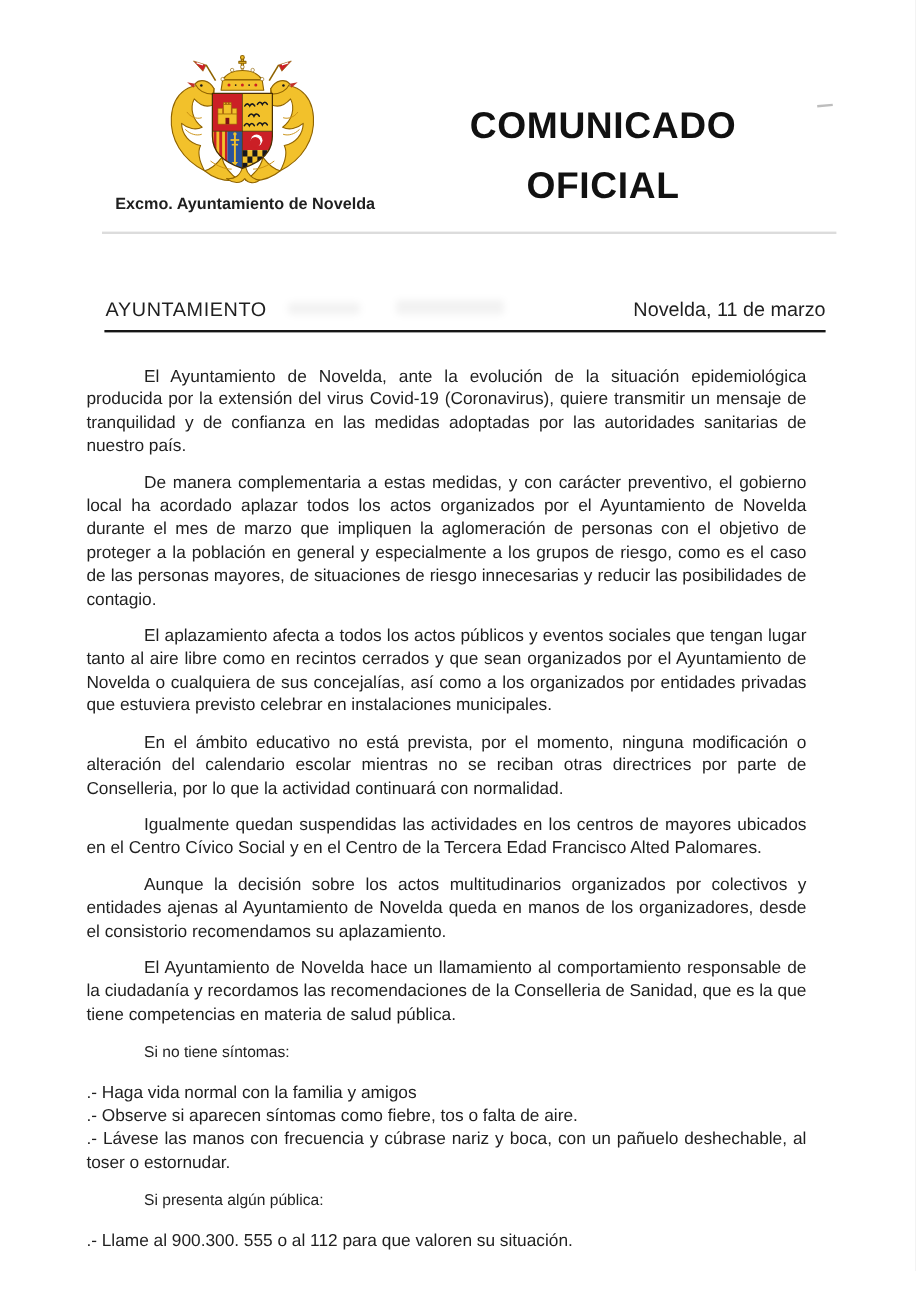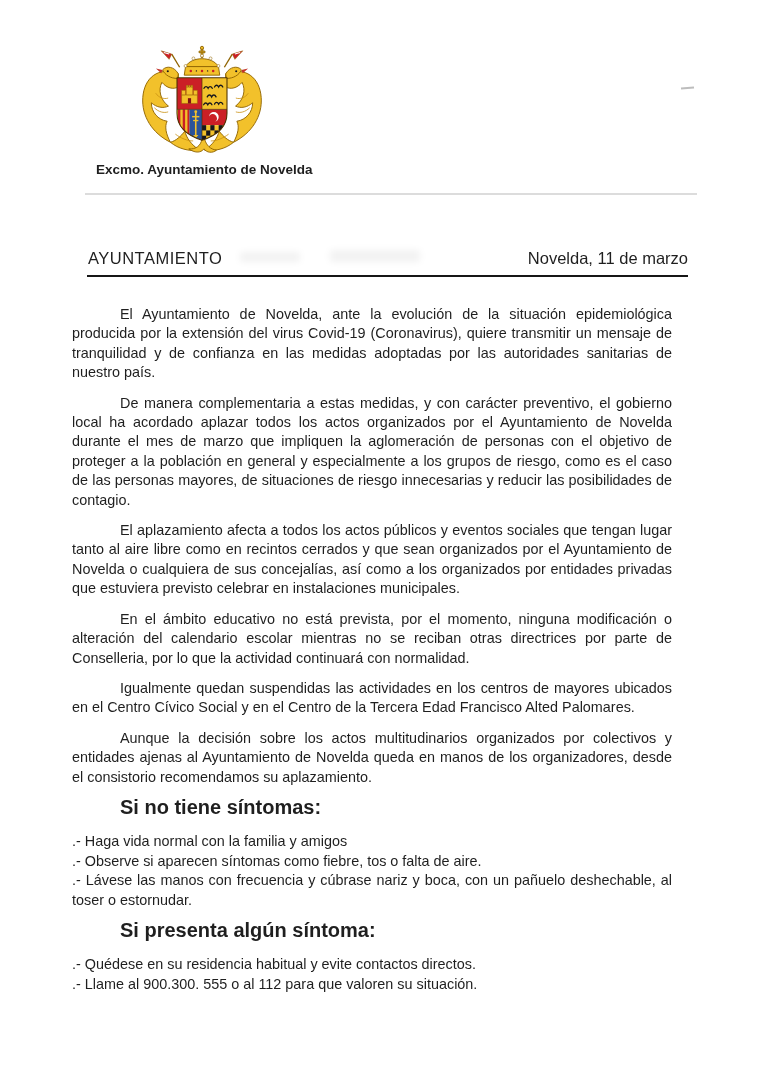--- a/index.html
+++ b/index.html
@@ -45,21 +45,21 @@
   .header-rule{
     position:absolute; left:87px; top:275px; width:601px; height:2px;
     background:#161616;
   }
   
   .body-text{
     position:absolute; left:72px; top:305px; width:600px;
     font-size:14.4px; line-height:19.4px; text-align:justify;
   }
   .body-text p{margin:0 0 11px 0; text-indent:48px;}
-  .sym-heading{font-weight:bold; font-size:20px; margin:0;}
+  .sym-heading{font-weight:normal; font-size:13px; margin:0;}
   .sym-items{margin:15px 0 11px 0;}
   .sym-items p{margin:0; text-indent:0;}
   
   .smudge{position:absolute; background:rgba(0,0,0,.05); filter:blur(3px); border-radius:3px;}
   
   .gold{fill:var(--em-gold); stroke:var(--em-gold-dk); stroke-width:1.4; stroke-linejoin:round;}
   .goldthin{fill:var(--em-gold); stroke:var(--em-gold-dk); stroke-width:.7; stroke-linejoin:round;}
   .red{fill:var(--em-red);}
   .blue{fill:var(--em-blue);}
   .blk{fill:var(--em-black);}
@@ -176,47 +176,51 @@
             <rect x="125.33" y="150" width="6.33" height="8"></rect>
         </g>
         <path class="divline" d="M100,62 V157 M62,110 H138"></path>
       </g>
       <path class="outline" d="M62,62 H138 V116 C138,138 122,150 100,157 C78,150 62,138 62,116 Z"></path>
     </svg>
   </div>
 
   <div class="org-name">Excmo. Ayuntamiento de Novelda</div>
 
+  <div class="doc-title">
+    <div>COMUNICADO</div>
+    <div>OFICIAL</div>
+  </div>
 
   <div class="scan-dash"></div>
   <div class="faint-rule"></div>
   <div class="smudge" style="left:240px; top:252px; width:60px; height:10px;"></div>
   <div class="smudge" style="left:330px; top:250px; width:90px; height:12px;"></div>
 
   <div class="doc-header">
     <span class="left">AYUNTAMIENTO</span>
     <span class="right">Novelda, 11 de marzo</span>
   </div>
   <div class="header-rule"></div>
 
   <div class="body-text">
     <p>El Ayuntamiento de Novelda, ante la evolución de la situación epidemiológica producida por la extensión del virus Covid-19 (Coronavirus), quiere transmitir un mensaje de tranquilidad y de confianza en las medidas adoptadas por las autoridades sanitarias de nuestro país.</p>
     <p>De manera complementaria a estas medidas, y con carácter preventivo, el gobierno local ha acordado aplazar todos los actos organizados por el Ayuntamiento de Novelda durante el mes de marzo que impliquen la aglomeración de personas con el objetivo de proteger a la población en general y especialmente a los grupos de riesgo, como es el caso de las personas mayores, de situaciones de riesgo innecesarias y reducir las posibilidades de contagio.</p>
     <p>El aplazamiento afecta a todos los actos públicos y eventos sociales que tengan lugar tanto al aire libre como en recintos cerrados y que sean organizados por el Ayuntamiento de Novelda o cualquiera de sus concejalías, así como a los organizados por entidades privadas que estuviera previsto celebrar en instalaciones municipales.</p>
     <p>En el ámbito educativo no está prevista, por el momento, ninguna modificación o alteración del calendario escolar mientras no se reciban otras directrices por parte de Conselleria, por lo que la actividad continuará con normalidad.</p>
     <p>Igualmente quedan suspendidas las actividades en los centros de mayores ubicados en el Centro Cívico Social y en el Centro de la Tercera Edad Francisco Alted Palomares.</p>
     <p>Aunque la decisión sobre los actos multitudinarios organizados por colectivos y entidades ajenas al Ayuntamiento de Novelda queda en manos de los organizadores, desde el consistorio recomendamos su aplazamiento.</p>
+    <p>El Ayuntamiento de Novelda hace un llamamiento al comportamiento responsable de la ciudadanía y recordamos las recomendaciones de la Conselleria de Sanidad, que es la que tiene competencias en materia de salud pública.</p>
 
     <p class="sym-heading">Si no tiene síntomas:</p>
     <div class="sym-items">
       <p>.- Haga vida normal con la familia y amigos</p>
       <p>.- Observe si aparecen síntomas como fiebre, tos o falta de aire.</p>
       <p>.- Lávese las manos con frecuencia y cúbrase nariz y boca, con un pañuelo deshechable, al toser o estornudar.</p>
     </div>
 
-    <p class="sym-heading">Si presenta algún síntoma:</p>
+    <p class="sym-heading">Si presenta algún pública:</p>
     <div class="sym-items">
-      <p>.- Quédese en su residencia habitual y evite contactos directos.</p>
       <p>.- Llame al 900.300. 555 o al 112 para que valoren su situación.</p>
     </div>
   </div>
 
 </div>
 
 </body></html>

